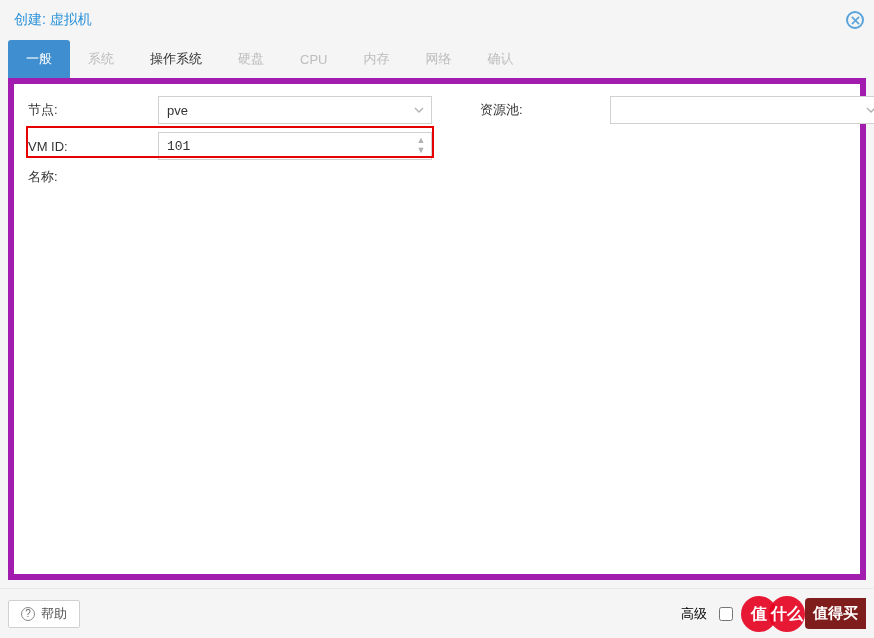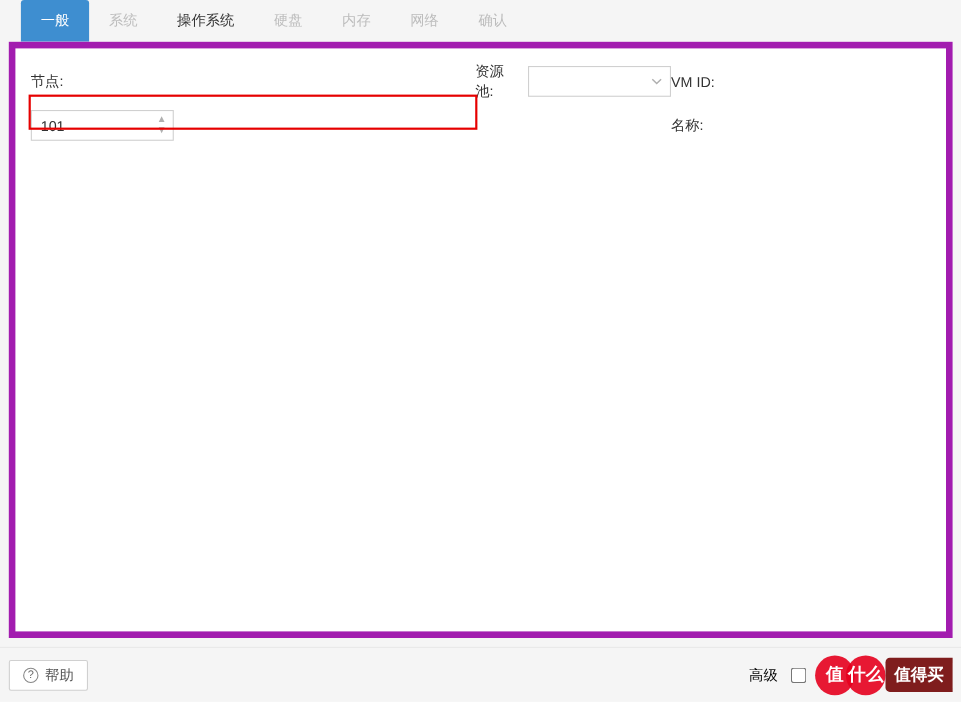--- a/index.html
+++ b/index.html
@@ -60,21 +60,20 @@
     align-items: center;
     color: #bdbdbd;
     cursor: default;
     font-size: 13px;
   }
   .tab.enabled { color: #333; cursor: pointer; }
   .tab.active {
     background: #3e8ed0;
     color: #fff;
     border-radius: 3px 3px 0 0;
-    margin-left: 11px;
   }
   
   .content {
     flex: 1;
     margin: 0 8px 8px 8px;
     background: #fff;
     border: 6px solid #a21caf;
     padding: 12px 14px;
     position: relative;
   }
@@ -93,21 +92,21 @@
     display: flex;
     align-items: center;
     padding: 0 26px 0 8px;
     color: #333;
   }
   .field input {
     border: none;
     outline: none;
     width: 100%;
     font-size: 13px;
-    font-family: Liberation Sans, sans-serif;
+    font-family: Liberation Mono, monospace;
     color: #333;
     background: transparent;
   }
   .trigger {
     position: absolute;
     right: 0; top: 0;
     width: 24px; height: 100%;
     display: flex;
     align-items: center;
     justify-content: center;
@@ -199,35 +198,52 @@
     padding: 6px 8px;
     border-radius: 4px 0 0 4px;
   }
   .wm-group { display:flex; align-items:center; margin-left: -4px; }
 </style>
 </head>
 <body>
 
 <div class="window">
 
+  <div class="header">
+    <div class="title">创建: 虚拟机</div>
+    <div class="close-btn">
+      <svg viewBox="0 0 10 10" width="9" height="9">
+          <path d="M1 1 L9 9 M9 1 L1 9" stroke="#5aa4db" stroke-width="1.8" fill="none"></path>
+        </svg>
+    </div>
+  </div>
 
   <div class="tabs">
     <div class="tab active">一般</div>
     <div class="tab">系统</div>
     <div class="tab enabled">操作系统</div>
     <div class="tab">硬盘</div>
+    <div class="tab">CPU</div>
     <div class="tab">内存</div>
     <div class="tab">网络</div>
     <div class="tab">确认</div>
   </div>
 
   <div class="content">
     <div class="row-grid">
 
       <div class="label">节点:</div>
+      <div class="field">
+        <span>pve</span>
+        <span class="trigger chev-down">
+          <svg viewBox="0 0 10 6">
+              <path d="M1 1 L5 5 L9 1" stroke="#b0b0b0" stroke-width="1.3" fill="none"></path>
+            </svg>
+        </span>
+      </div>
       <div></div>
       <div class="label">资源池:</div>
       <div class="field">
         <span></span>
         <span class="trigger chev-down">
           <svg viewBox="0 0 10 6">
               <path d="M1 1 L5 5 L9 1" stroke="#b0b0b0" stroke-width="1.3" fill="none"></path>
             </svg>
         </span>
       </div>

